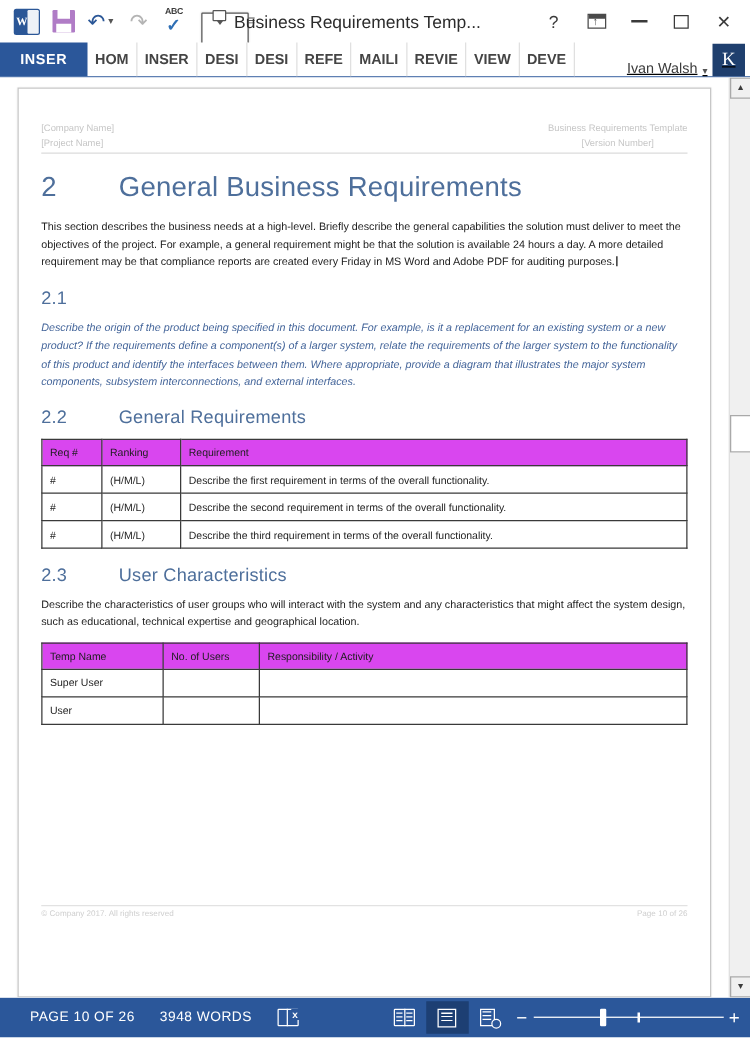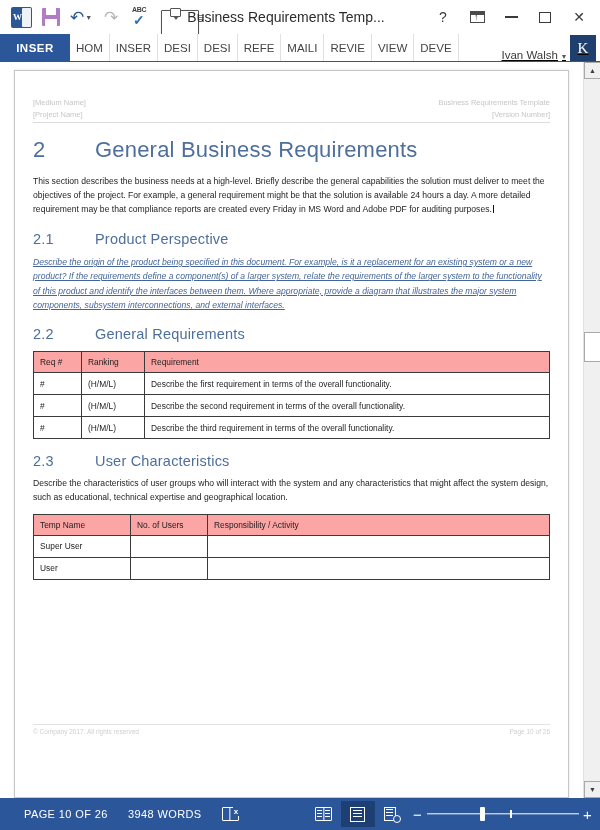--- a/index.html
+++ b/index.html
@@ -142,20 +142,21 @@
     display: flex; align-items: center; justify-content: center;
     width: 70px;
   }
   .tab {
     display: flex; align-items: center; justify-content: center;
     padding: 0 6px;
     font-size: 11.5px;
     color: #444444;
     border-right: 1px solid #e0e0e0;
     white-space: nowrap;
+    font-weight: bold;
   }
   .tab:last-of-type { border-right: none; }
   .user-area {
     margin-left: auto;
     display: flex; align-items: flex-end; gap: 4px;
     padding-right: 4px;
     text-decoration: underline;
   }
   .user-name { font-size: 11.5px; color: #3a3a3a; }
   .user-caret { font-size: 8px; color: #555; }
@@ -194,21 +195,21 @@
 
   
   .doc-header {
     display: flex; justify-content: space-between;
     color: #c6c6c6;
     font-size: 7.5px;
     line-height: 1.55;
     border-bottom: 1px solid #dcdcdc;
     padding-bottom: 2px;
   }
-  .doc-header .col-r { text-align: right; }
+  .doc-header .col-r { text-align: center; }
 
   h1.sec {
     color: #4e6f9b;
     font-size: 22px;
     font-weight: normal;
     margin: 14px 0 12px 0;
     display: flex;
     letter-spacing: .2px;
   }
   h1.sec .num { width: 62px; display: inline-block; }
@@ -237,40 +238,39 @@
     background: #111;
     vertical-align: -1px;
     margin-left: 1px;
   }
   p.guide {
     font-size: 8.6px;
     line-height: 1.66;
     color: #44659a;
     font-style: italic;
     margin: 0 0 0 0;
-    text-decoration: underline;
   }
 
   table.doc-table {
     width: 100%;
     border-collapse: collapse;
     margin-top: 9px;
     table-layout: fixed;
   }
   table.doc-table th, table.doc-table td {
     border: 1px solid #3a3a3a;
     font-size: 8.4px;
     color: #1d1d1d;
     padding: 5px 6px;
     text-align: left;
     font-weight: normal;
     vertical-align: middle;
   }
   table.doc-table th {
-    background: #fca5a5;
+    background: #d946ef;
     height: 20px;
   }
   table.doc-table td { height: 22px; }
   .t1 col.c1 { width: 48px; }
   .t1 col.c2 { width: 63px; }
   .t2 col.c1 { width: 97px; }
   .t2 col.c2 { width: 77px; }
 
   .doc-footer {
     position: absolute;
@@ -456,38 +456,37 @@
       <span class="avatar">K</span>
     </div>
   </div>
 
   <div class="workspace">
     <div class="doc-area">
       <div class="page">
 
         <div class="doc-header">
           <div class="col-l">
-            <div>[Medium Name]</div>
+            <div>[Company Name]</div>
             <div>[Project Name]</div>
           </div>
           <div class="col-r">
             <div>Business Requirements Template</div>
             <div>[Version Number]</div>
           </div>
         </div>
 
         <h1 class="sec">
           <span class="num">2</span>
           <span>General Business Requirements</span>
         </h1>
         <p class="body caret">This section describes the business needs at a high-level. Briefly describe the general capabilities the solution must deliver to meet the objectives of the project. For example, a general requirement might be that the solution is available 24 hours a day. A more detailed requirement may be that compliance reports are created every Friday in MS Word and Adobe PDF for auditing purposes.</p>
 
         <h2 class="sec">
           <span class="num">2.1</span>
-          <span>Product Perspective</span>
         </h2>
         <p class="guide">Describe the origin of the product being specified in this document. For example, is it a replacement for an existing system or a new product? If the requirements define a component(s) of a larger system, relate the requirements of the larger system to the functionality of this product and identify the interfaces between them. Where appropriate, provide a diagram that illustrates the major system components, subsystem interconnections, and external interfaces.</p>
 
         <h2 class="sec">
           <span class="num">2.2</span>
           <span>General Requirements</span>
         </h2>
 
         <table class="doc-table t1">
           <colgroup>

